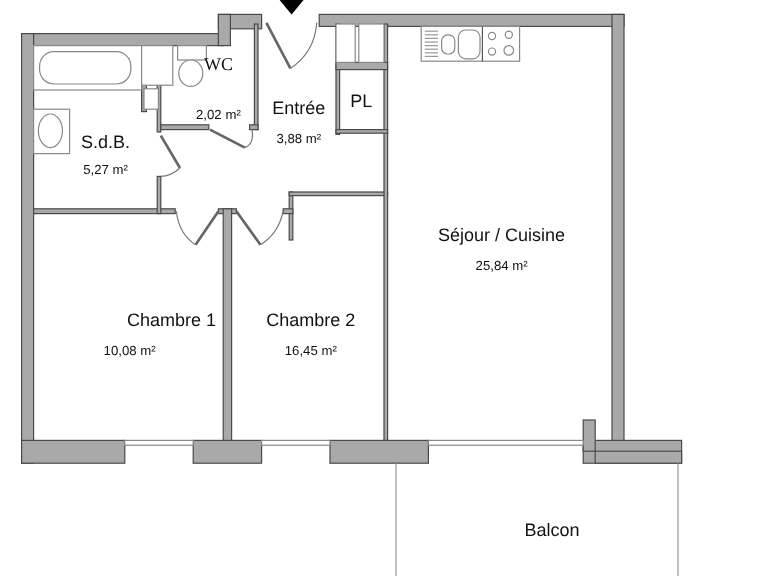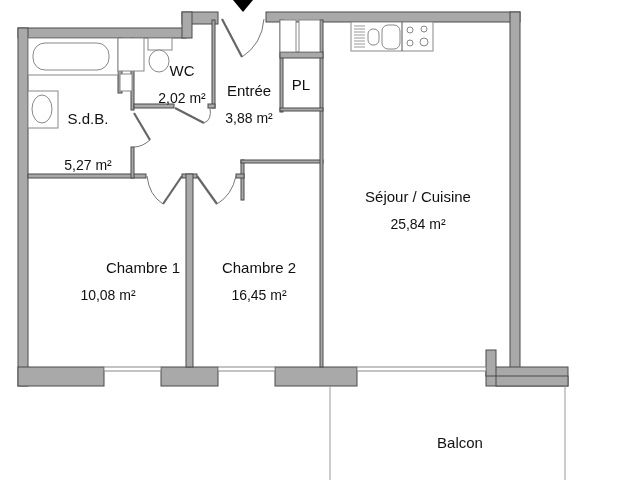--- a/index.html
+++ b/index.html
@@ -6,21 +6,21 @@
     body { width: 640px; height: 480px; overflow: hidden; position: relative; font-family: "Liberation Sans", sans-serif; }
     svg { position: absolute; left: 0; top: 0; }
     .wall { fill: #a9a9a9; stroke: #4a4a4a; stroke-width: 1; }
     .thin { fill: none; stroke: #555; stroke-width: 1; }
     .fix { fill: #fff; stroke: #888; stroke-width: 1; }
     .door { fill: none; stroke: #777; stroke-width: 1; }
     .doorleaf { fill: none; stroke: #666; stroke-width: 2.2; }
     .win { fill: #fff; stroke: #888; stroke-width: 1; }
     .lbl { position: absolute; color: #111; white-space: nowrap; transform: translateX(-50%); }
     .room-name { font-size: 15px; }
-    .room-area { font-size: 14px; text-align: center; }
+    .room-area { font-size: 11px; text-align: center; }
   </style>
 </head>
 <body>
 
 <svg width="640" height="480" viewBox="0 0 640 480">
 
   <polygon points="233,0 253,0 243,12" fill="#000"></polygon>
 
   <g>
 
@@ -116,30 +116,30 @@
     <line class="doorleaf" x1="197" y1="176" x2="217" y2="204"></line>
     <path class="door" d="M217,204 Q232,195 236,176"></path>
   </g>
 
   <g>
     <line x1="330" y1="386" x2="330" y2="480" stroke="#999" stroke-width="1"></line>
     <line x1="565" y1="386" x2="565" y2="480" stroke="#999" stroke-width="1"></line>
   </g>
 </svg>
 
-<div class="lbl room-name" style="left:182px;top:62px;">WC</div>
+<div class="lbl room-name" style="left:182px;top:46px;font-family:Liberation Serif, serif;">WC</div>
 <div class="lbl room-area" style="left:182px;top:90px;">2,02 m²</div>
 
 <div class="lbl room-name" style="left:249px;top:82px;">Entrée</div>
 <div class="lbl room-area" style="left:249px;top:110px;">3,88 m²</div>
 
 <div class="lbl room-name" style="left:301px;top:76px;">PL</div>
 
 <div class="lbl room-name" style="left:88px;top:110px;">S.d.B.</div>
-<div class="lbl room-area" style="left:88px;top:136px;margin-top:21px;">5,27 m²</div>
+<div class="lbl room-area" style="left:88px;top:136px;">5,27 m²</div>
 
 <div class="lbl room-name" style="left:418px;top:188px;">Séjour / Cuisine</div>
 <div class="lbl room-area" style="left:418px;top:216px;">25,84 m²</div>
 
 <div class="lbl room-name" style="left:108px;top:259px;margin-left:35px;">Chambre 1</div>
 <div class="lbl room-area" style="left:108px;top:287px;">10,08 m²</div>
 
 <div class="lbl room-name" style="left:259px;top:259px;">Chambre 2</div>
 <div class="lbl room-area" style="left:259px;top:287px;">16,45 m²</div>
 

